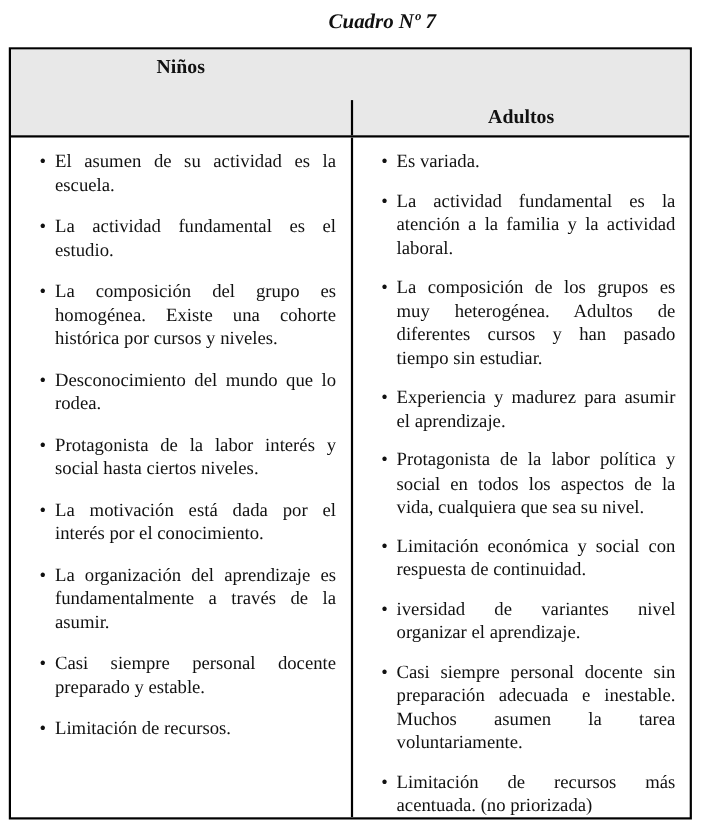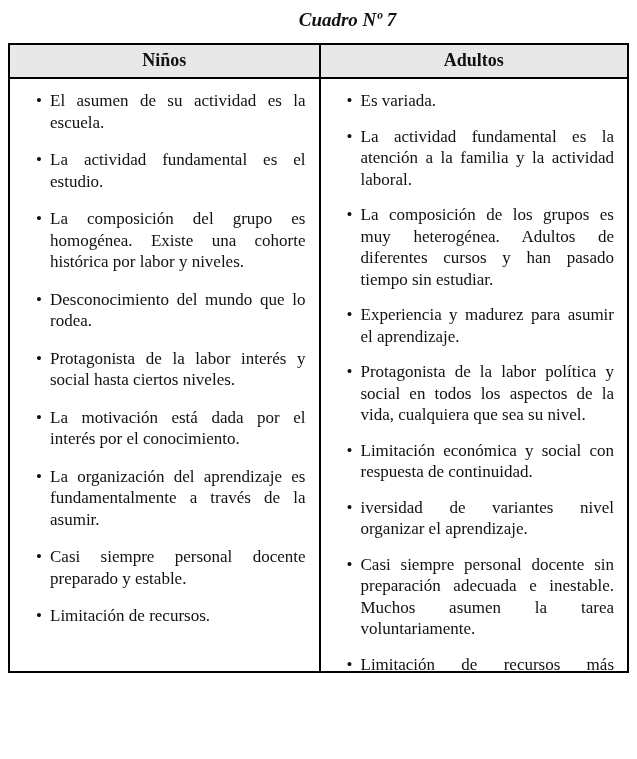--- a/index.html
+++ b/index.html
@@ -16,21 +16,21 @@
     padding: 9px 0 0 58px; 
     text-align: center;
     font-size: 19px;
     line-height: 22px;
     font-weight: bold;
     font-style: italic;
   }
   .cuadro {
     position: absolute;
     left: 8px; top: 43px;
-    width: 621px; height: 630px;
+    width: 621px; height: 702px;
     box-sizing: border-box;
     border: 2px solid var(--border, #000000);
     background: #ffffff;
     display: flex;
     flex-direction: column;
     overflow: hidden;
   }
   .thead {
     display: grid;
     grid-template-columns: 1fr 1fr;
@@ -38,21 +38,21 @@
     border-bottom: 2px solid var(--border, #000000);
     flex: 0 0 auto;
   }
   .th {
     text-align: center;
     font-weight: bold;
     font-size: 18px;
     line-height: 21px;
     padding: 5px 0 6px 0;
   }
-  .th + .th { border-left: 2px solid var(--border, #000000); }
+  .th + .th { border-left: 2px solid var(--border, #000000); margin-top: 46px; }
   .tbody {
     flex: 1 1 auto;
     display: grid;
     grid-template-columns: 1fr 1fr;
     overflow: hidden;
   }
   .td {
     box-sizing: border-box;
     padding: 11px 13px 10px 26px;
     overflow: hidden;
@@ -98,21 +98,21 @@
         <div class="item">
           <span class="bullet">•</span>
           <span class="itext">El asumen de su actividad es la escuela.</span>
         </div>
         <div class="item">
           <span class="bullet">•</span>
           <span class="itext">La actividad fundamental es el estudio.</span>
         </div>
         <div class="item">
           <span class="bullet">•</span>
-          <span class="itext">La composición del grupo es homogénea. Existe una cohorte histórica por labor y niveles.</span>
+          <span class="itext">La composición del grupo es homogénea. Existe una cohorte histórica por cursos y niveles.</span>
         </div>
         <div class="item">
           <span class="bullet">•</span>
           <span class="itext">Desconocimiento del mundo que lo rodea.</span>
         </div>
         <div class="item">
           <span class="bullet">•</span>
           <span class="itext">Protagonista de la labor interés y social hasta ciertos niveles.</span>
         </div>
         <div class="item">

